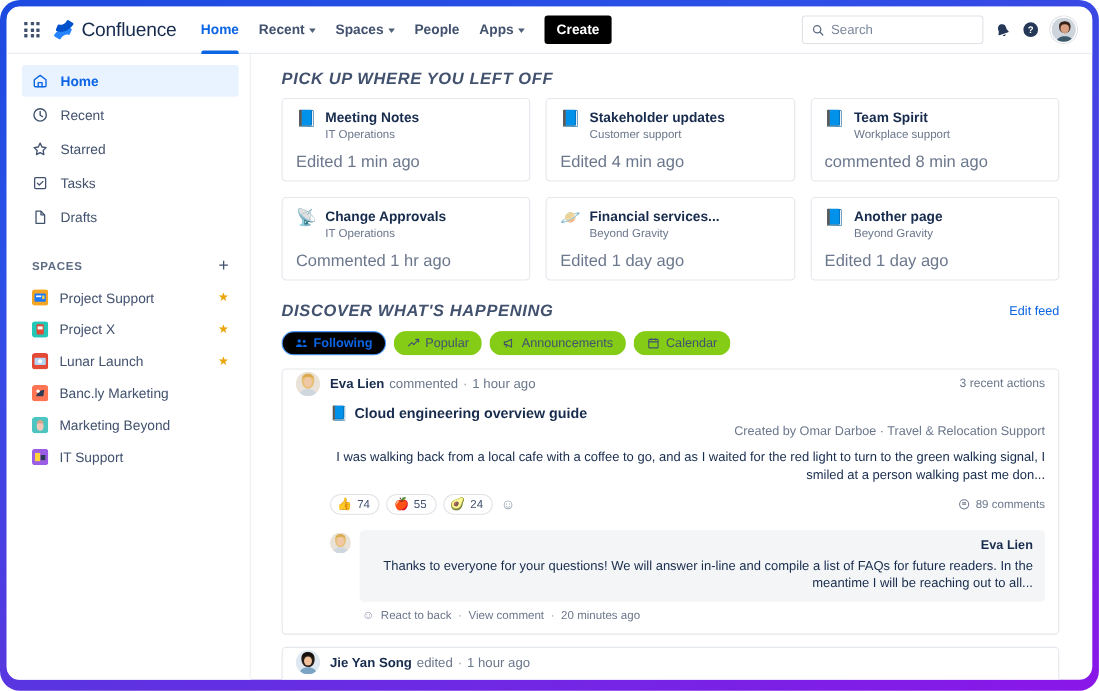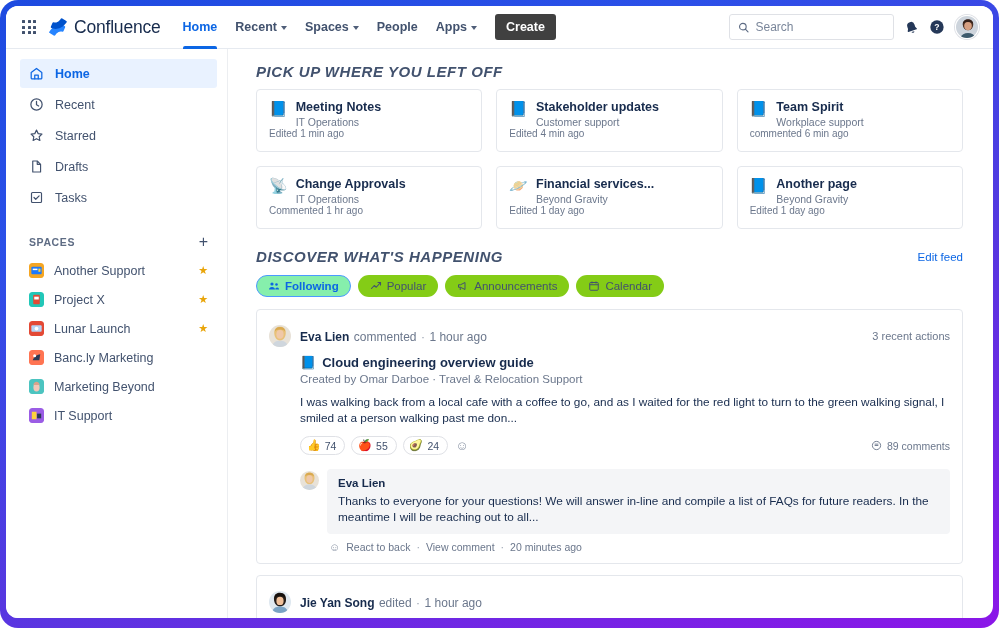--- a/index.html
+++ b/index.html
@@ -68,21 +68,21 @@
   .navitem.active::after {
     content: ""; position: absolute; left: 8px; right: 8px; bottom: 0;
     height: 2.5px; background: #0c66e4; border-radius: 2px 2px 0 0;
   }
   .caret {
     width: 0; height: 0; border-left: 3.5px solid transparent;
     border-right: 3.5px solid transparent; border-top: 4px solid #505f79;
     margin-top: 2px;
   }
   .create-btn {
-    background: #404040; color: #fff; font-size: 12.5px; font-weight: 600;
+    background: #000000; color: #fff; font-size: 12.5px; font-weight: 600;
     border: none; border-radius: 3px; padding: 6px 11px; margin-left: 8px;
     cursor: pointer; font-family: inherit;
   }
   .topright { margin-left: auto; display: flex; align-items: center; gap: 10px; }
   .searchbox {
     width: 165px; height: 26px;
     border: 1.4px solid #dfe1e6; border-radius: 3px;
     display: flex; align-items: center; gap: 6px; padding: 0 8px;
     background: #fff; cursor: text;
   }
@@ -139,40 +139,40 @@
   .cards { display: grid; grid-template-columns: repeat(3, 1fr); gap: 14px; }
   .card {
     border: 1px solid #e4e7ec; border-radius: 4px; padding: 10px 12px 8px 12px;
     background: #fff; cursor: pointer; min-height: 63px;
   }
   .card-top { display: flex; align-items: flex-start; gap: 8px; }
   .card-emoji { font-size: 15px; line-height: 16px; flex: none; margin-top: 1px; }
   .card-title { font-size: 12.5px; font-weight: 700; color: #172b4d; line-height: 15px;
     white-space: nowrap; overflow: hidden; text-overflow: ellipsis; }
   .card-space { font-size: 10.5px; color: #6b778c; margin-top: 1px; }
-  .card-meta { font-size: 10px; color: #6b778c; }
+  .card-meta { font-size: 15px; color: #6b778c; margin-top: 11px; }
 
   .discover-head {
     display: flex; align-items: center; justify-content: space-between;
     margin-top: 19px; margin-bottom: 10px;
   }
   .edit-feed { font-size: 11.5px; color: #0c66e4; cursor: pointer; font-weight: 400; }
   .tabs { display: flex; gap: 7px; margin-bottom: 12px; }
   .tab {
     display: flex; align-items: center; gap: 5px;
     background: #84cc16; border: 1px solid transparent; border-radius: 20px;
     padding: 4px 11px; font-size: 11.5px; color: #42526e; cursor: pointer; font-weight: 500;
   }
-  .tab.active { background: #86efac; border-color: #4c9aff; color: #0c66e4; font-weight: 600; align-items: center; }
+  .tab.active { background: #000000; border-color: #4c9aff; color: #0c66e4; font-weight: 600; align-items: center; }
   .tab svg { display: block; }
 
   
   .feed-item {
     border: 1px solid #e4e7ec; border-radius: 4px; background: #fff;
-    padding: 15px 12px 10px 12px; margin-bottom: 11px;
+    padding: 2px 12px 10px 12px; margin-bottom: 11px; text-align: right;
   }
   .feed-head { display: flex; align-items: center; gap: 9px; }
   .avatar-sm { width: 22px; height: 22px; border-radius: 50%; overflow: hidden; flex: none; }
   .feed-author { font-size: 12px; color: #172b4d; font-weight: 700; }
   .feed-action { font-size: 12px; color: #6b778c; font-weight: 400; }
   .feed-recent { margin-left: auto; font-size: 11px; color: #6b778c; }
   .feed-body { padding-left: 31px; }
   .page-link {
     display: flex; align-items: center; gap: 6px;
     font-size: 13px; font-weight: 700; color: #172b4d; margin-top: 8px; cursor: pointer;
@@ -301,48 +301,48 @@
         <span>Recent</span>
       </div>
       <div class="side-item">
         <svg class="side-ico" viewBox="0 0 24 24" fill="none" stroke="#42526e" stroke-width="1.9" stroke-linejoin="round">
           <path d="M12 3.4l2.7 5.6 6 .8-4.4 4.2 1.1 6-5.4-2.9-5.4 2.9 1.1-6L3.3 9.8l6-.8z"></path>
         </svg>
         <span>Starred</span>
       </div>
       <div class="side-item">
         <svg class="side-ico" viewBox="0 0 24 24" fill="none" stroke="#42526e" stroke-width="1.9" stroke-linejoin="round">
+          <rect x="4" y="4" width="16" height="16" rx="1.6"></rect>
+              <path d="M8 12l2.8 2.8L16.2 9.4" stroke-linecap="round"></path>
+        </svg>
+        <span>Tasks</span>
+      </div>
+      <div class="side-item">
+        <svg class="side-ico" viewBox="0 0 24 24" fill="none" stroke="#42526e" stroke-width="1.9" stroke-linejoin="round">
           <path d="M6 3.2h7.2L18.5 8.5V20.8H6z"></path>
               <path d="M13.2 3.2v5.3h5.3"></path>
         </svg>
         <span>Drafts</span>
-      </div>
-      <div class="side-item">
-        <svg class="side-ico" viewBox="0 0 24 24" fill="none" stroke="#42526e" stroke-width="1.9" stroke-linejoin="round">
-          <rect x="4" y="4" width="16" height="16" rx="1.6"></rect>
-              <path d="M8 12l2.8 2.8L16.2 9.4" stroke-linecap="round"></path>
-        </svg>
-        <span>Tasks</span>
       </div>
 
       <div class="spaces-head">
         <span class="spaces-label">SPACES</span>
         <span class="plus">+</span>
       </div>
 
       <div class="space-item">
         <span class="space-ico">
           <svg viewBox="0 0 16 16" width="15" height="15">
                 <rect width="16" height="16" fill="#f5a623" rx="3"></rect>
                 <rect x="2.5" y="4" width="11" height="8" fill="#1d7afc" rx="1"></rect>
                 <rect x="4" y="6" width="5" height="1.6" fill="#fff"></rect>
                 <rect x="10" y="6" width="2.2" height="3.4" fill="#ffd43b"></rect>
               </svg>
         </span>
-        <span class="space-name">Another Support</span>
+        <span class="space-name">Project Support</span>
         <span class="star">★</span>
       </div>
       <div class="space-item">
         <span class="space-ico">
           <svg viewBox="0 0 16 16" width="15" height="15">
                 <rect width="16" height="16" fill="#22c7b8" rx="3"></rect>
                 <rect x="4.5" y="3" width="7" height="10" fill="#e34935" rx="1"></rect>
                 <rect x="5.6" y="5" width="4.8" height="3" fill="#fff"></rect>
               </svg>
         </span>
@@ -417,21 +417,21 @@
           <div class="card-meta">Edited 4 min ago</div>
         </div>
         <div class="card">
           <div class="card-top">
             <span class="card-emoji">📘</span>
             <div style="min-width:0">
               <div class="card-title">Team Spirit</div>
               <div class="card-space">Workplace support</div>
             </div>
           </div>
-          <div class="card-meta">commented 6 min ago</div>
+          <div class="card-meta">commented 8 min ago</div>
         </div>
         <div class="card">
           <div class="card-top">
             <span class="card-emoji">📡</span>
             <div style="min-width:0">
               <div class="card-title">Change Approvals</div>
               <div class="card-space">IT Operations</div>
             </div>
           </div>
           <div class="card-meta">Commented 1 hr ago</div>

